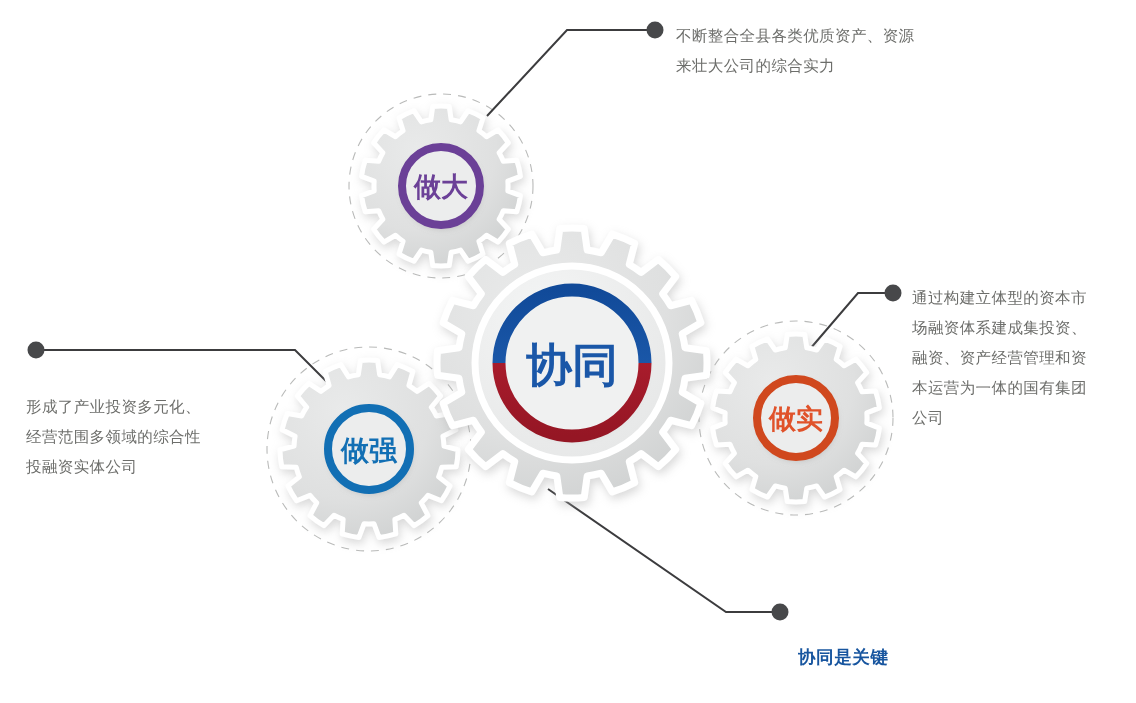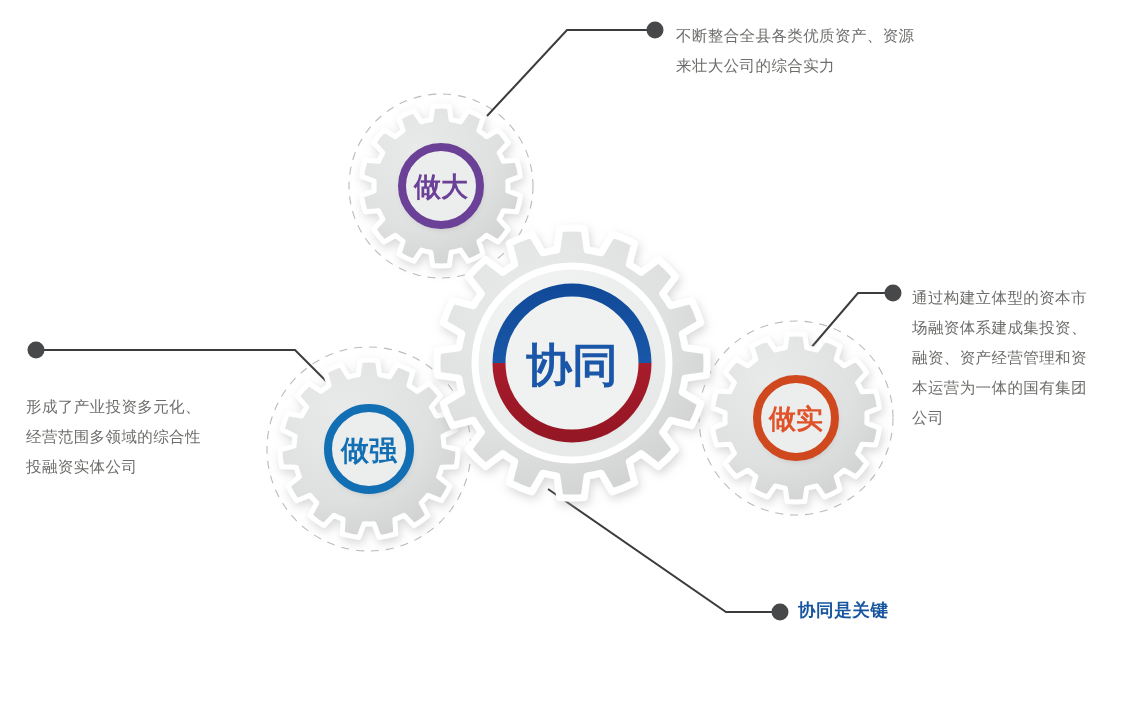--- a/index.html
+++ b/index.html
@@ -22,20 +22,21 @@
     font-family:"Liberation Sans","DejaVu Sans",sans-serif;
   }
   .cb-title{
     position:absolute;
     color:#17559f;
     font-size:17.5px;
     font-weight:bold;
     letter-spacing:.6px;
     line-height:24px;
     font-family:"Liberation Sans","DejaVu Sans",sans-serif;
+    margin-top:47px;
   }
   #txt-top{left:676px;top:21px;width:320px;}
   #txt-right{left:912px;top:283px;width:226px;}
   #txt-left{left:26px;top:360px;width:250px;margin-top:32px;}
   #txt-bottom-title{left:798px;top:598px;width:300px;}
   #txt-bottom{left:798px;top:628px;width:300px;}
 
   .gear-label{
     font-family:"Liberation Sans","DejaVu Sans",sans-serif;
     font-weight:bold;

